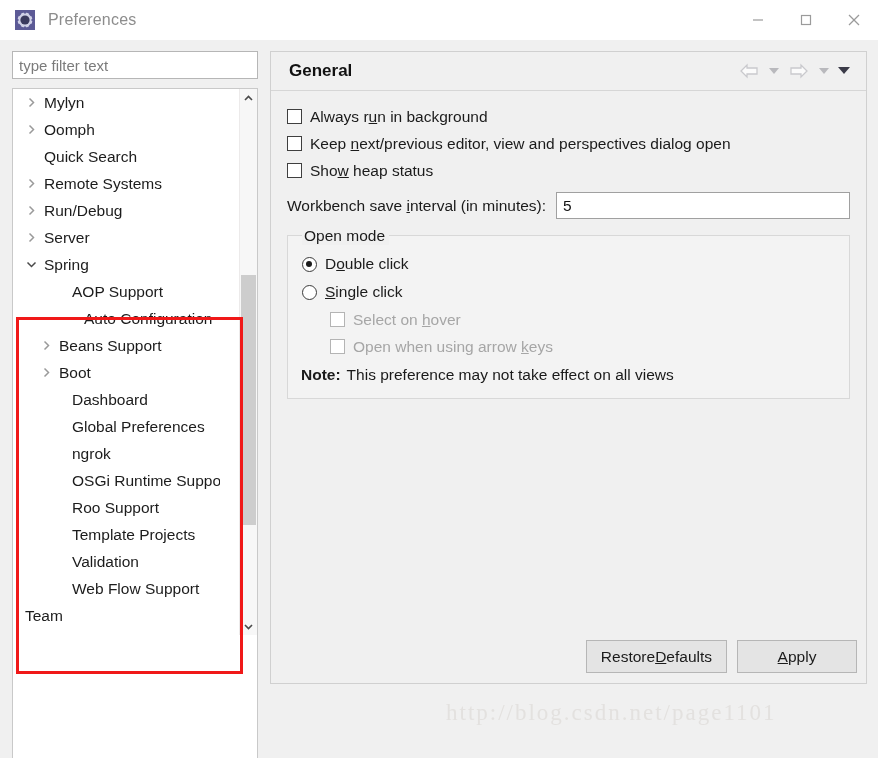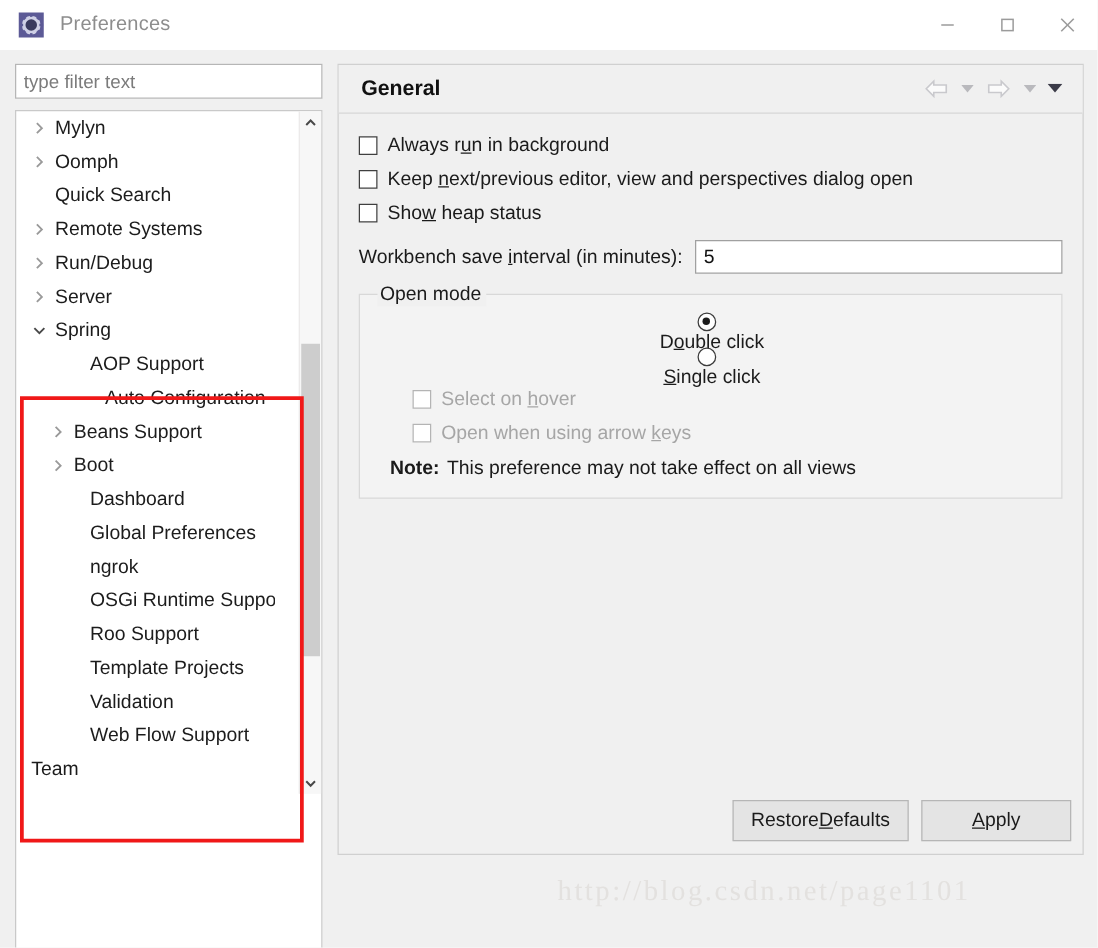--- a/index.html
+++ b/index.html
@@ -301,21 +301,20 @@
     display: inline-block;
     padding: 0 4px 0 2px;
     font-size: 15.5px;
     color: #1b1b1b;
   }
   .rbrow {
     display: flex;
     align-items: center;
     height: 28px;
     margin-left: 2px;
-    flex-direction: column;
   }
   .radio {
     width: 15px; height: 15px;
     border: 1.5px solid #3b3b3b;
     border-radius: 50%;
     box-sizing: border-box;
     background: #fff;
     margin-right: 8px;
     flex: none;
     position: relative;
@@ -326,21 +325,21 @@
     left: 3px; top: 3px;
     width: 6px; height: 6px;
     border-radius: 50%;
     background: #1c1c1c;
   }
   .indent { margin-left: 30px; }
   .noterow {
     display: flex;
     align-items: center;
     height: 26px;
-    margin-left: 12px;
+    margin-left: 1px;
     margin-top: 2px;
     font-size: 15.5px;
   }
   .notelabel { font-weight: bold; margin-right: 6px; }
 
   .pagefooter {
     position: absolute;
     right: 9px;
     bottom: 10px;
     display: flex;

